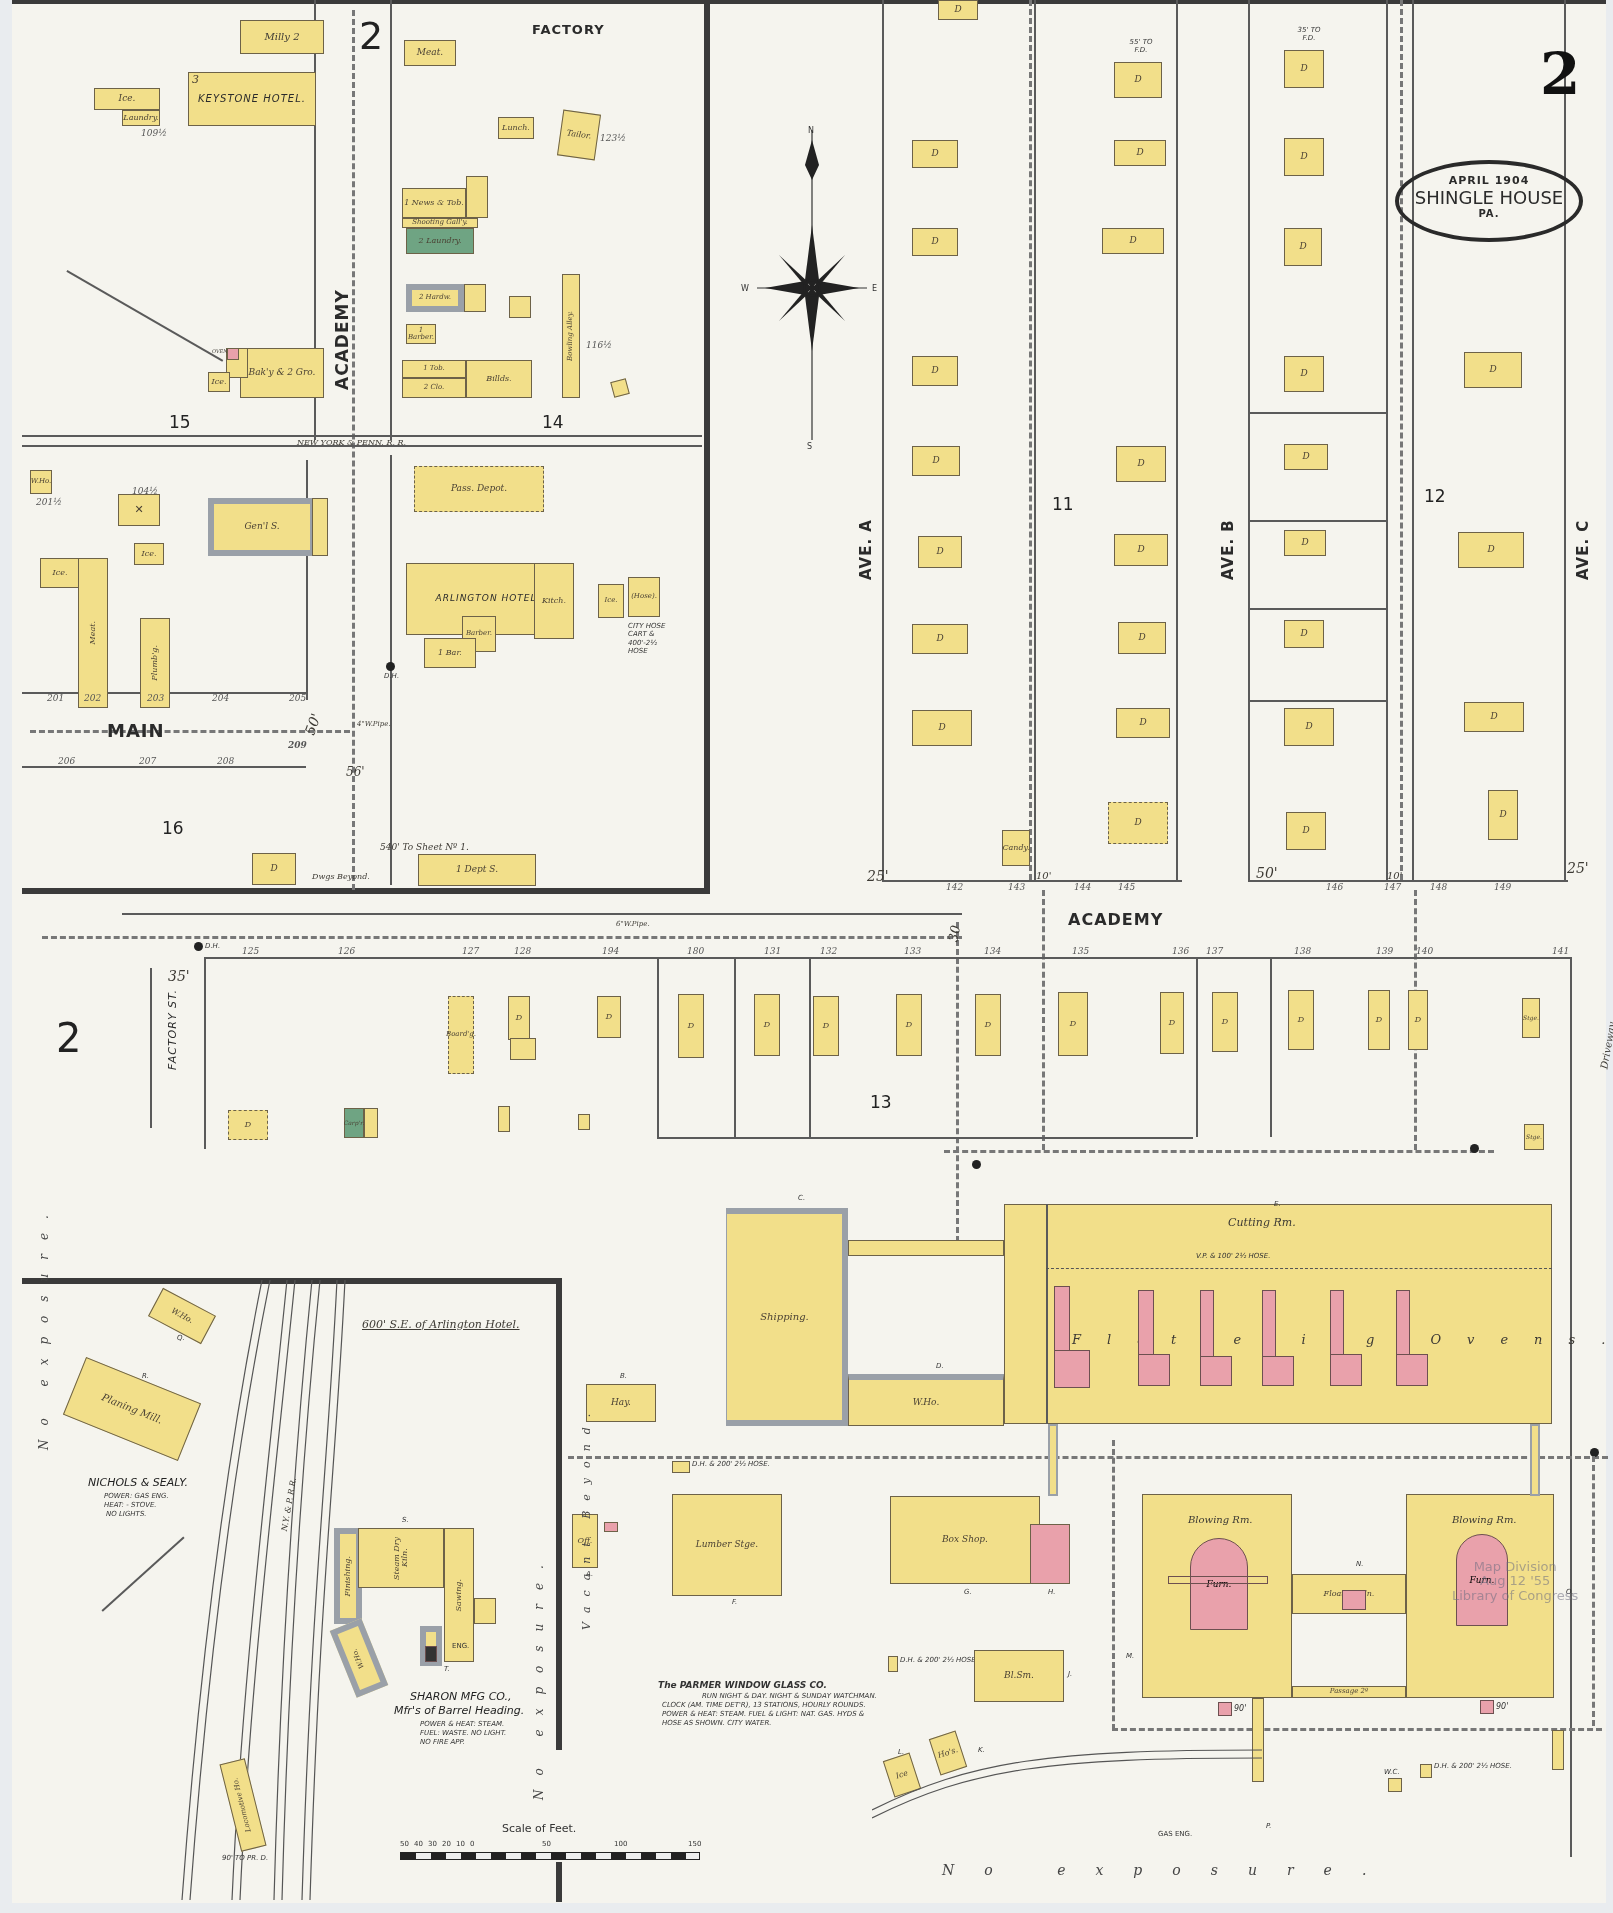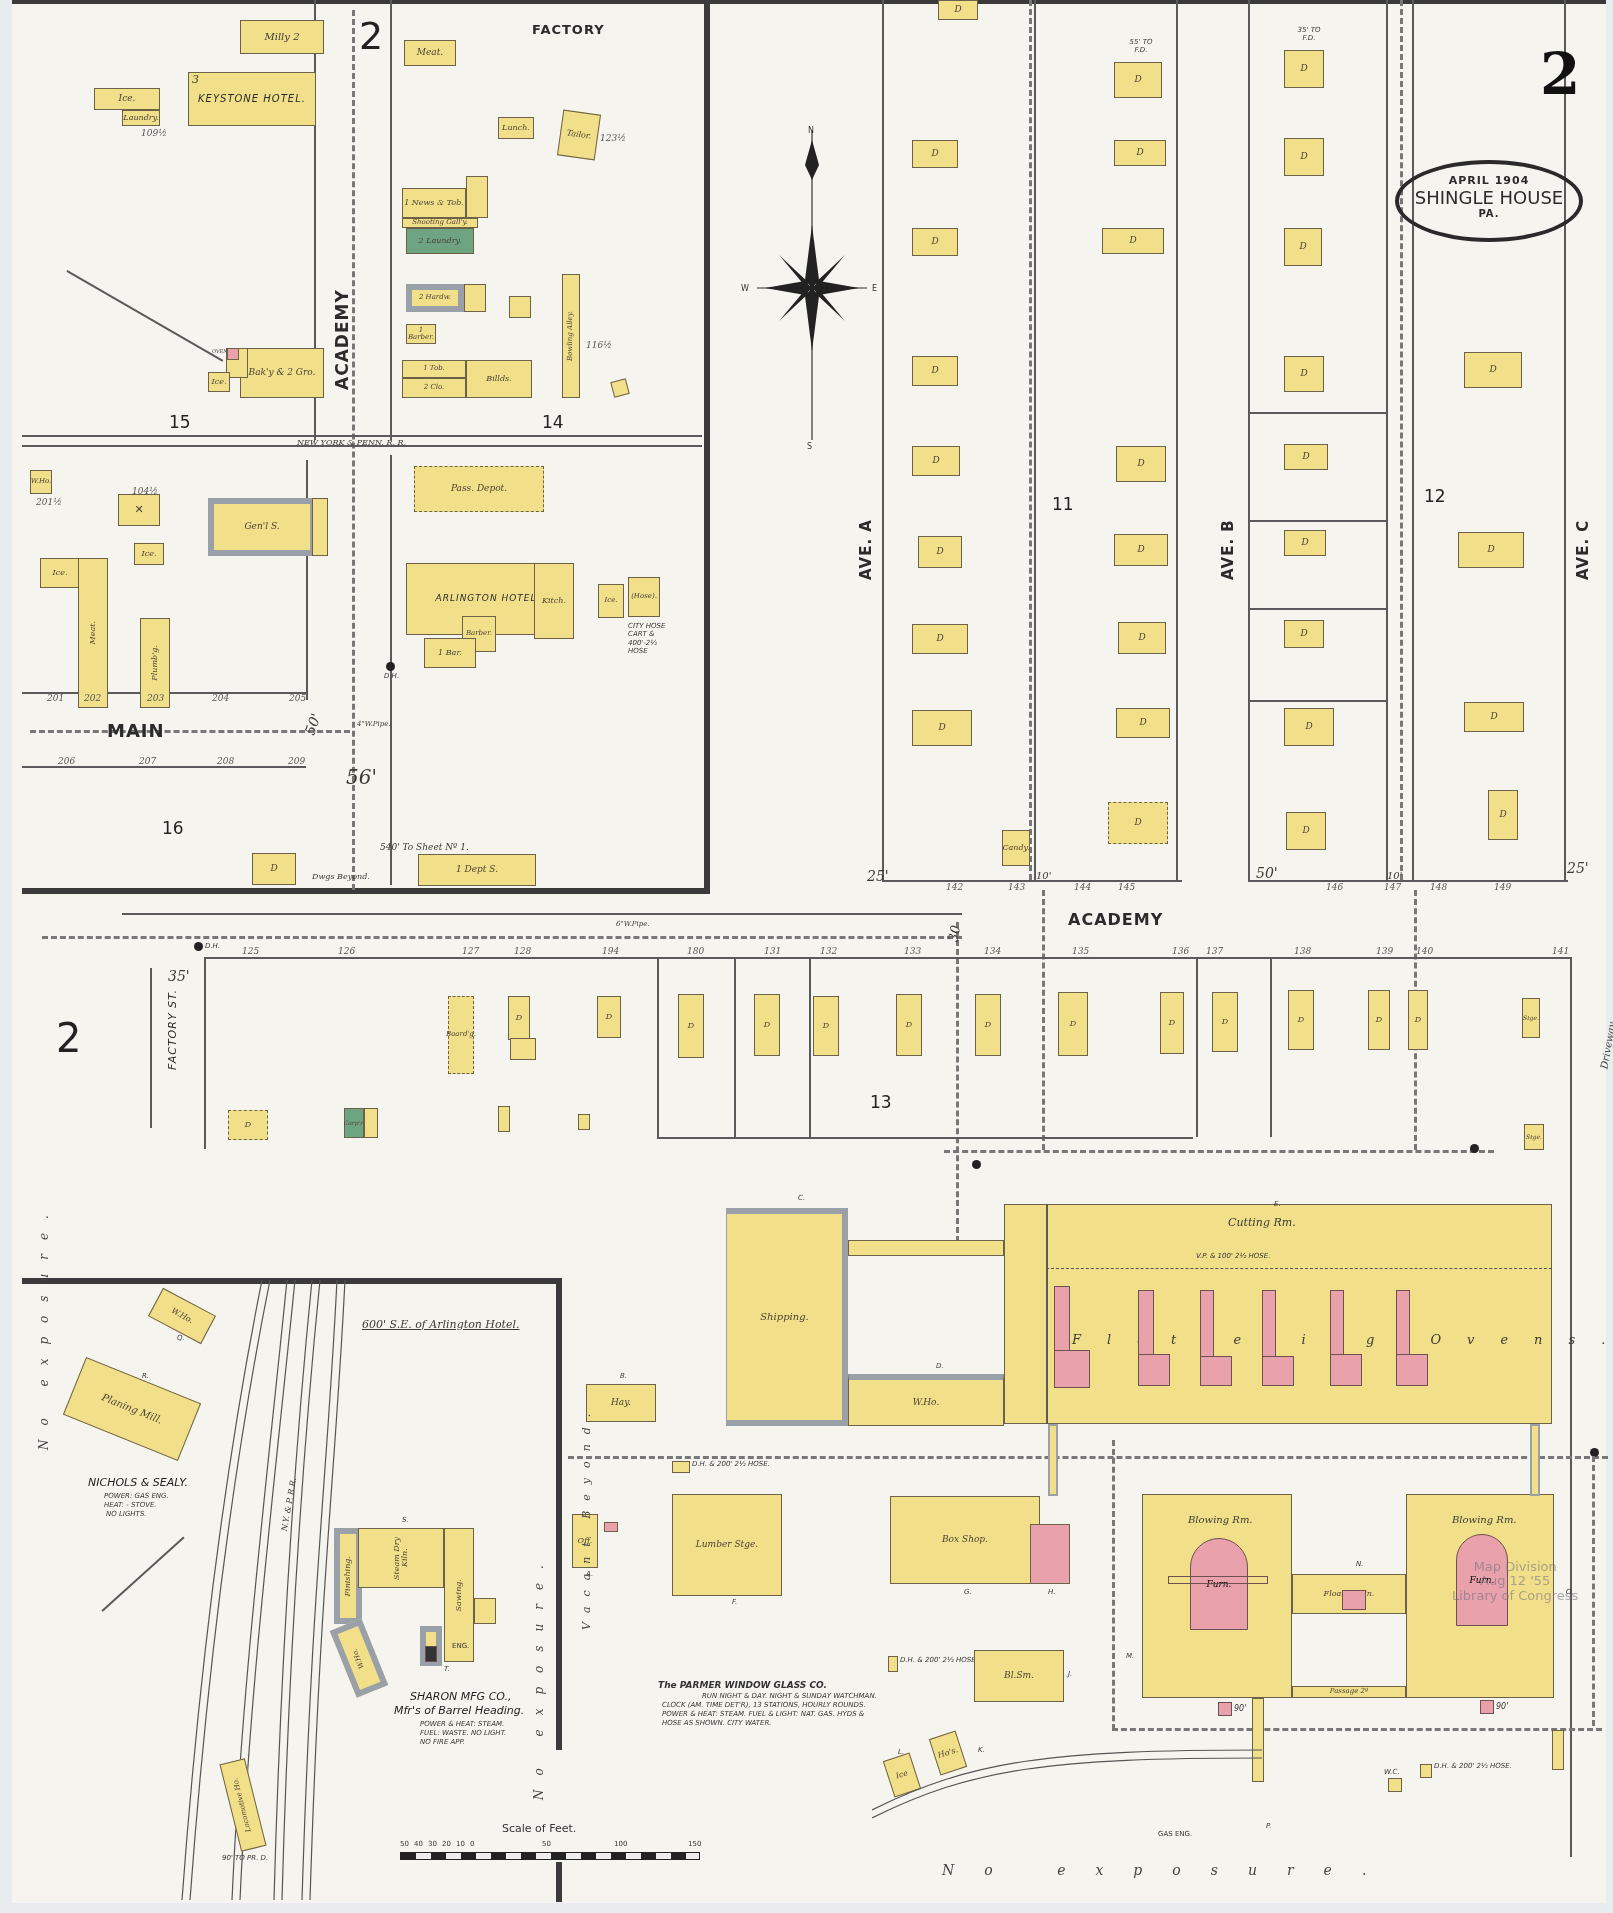--- a/index.html
+++ b/index.html
@@ -53,21 +53,21 @@
 
   <div class="block-num" style="left:347px;top:14px;font-size:38px;">2</div>
   <div class="street" style="left:520px;top:22px;font-size:13px;">FACTORY</div>
   <div class="street" style="left:320px;top:390px;font-size:17px;transform:rotate(-90deg);transform-origin:left top;">ACADEMY</div>
   <div class="street" style="left:95px;top:720px;font-size:18px;">MAIN</div>
   <div class="lbl" style="left:285px;top:438px;font-size:8px;">NEW YORK &amp; PENN. R. R.</div>
   <div class="block-num" style="left:157px;top:412px;">15</div>
   <div class="block-num" style="left:530px;top:412px;">14</div>
   <div class="block-num" style="left:150px;top:818px;">16</div>
   <div class="lbl" style="left:290px;top:716px;font-size:14px;transform:rotate(-70deg);">50'</div>
-  <div class="lbl" style="left:334px;top:765px;font-size:20px;">56'</div>
+  <div class="lbl" style="left:334px;top:765px;font-size:12px;">56'</div>
 
   <div class="bldg" style="left:228px;top:20px;width:84px;height:34px;">
       <span class="lbl" style="position:static;font-size:10px;">Milly 2</span>
     </div>
   <div class="bldg" style="left:176px;top:72px;width:128px;height:54px;">
       <span class="st">3</span>
       <span class="street" style="position:static;font-size:10px;font-weight:normal;font-style:italic;">KEYSTONE HOTEL.</span>
     </div>
   <div class="bldg" style="left:82px;top:88px;width:66px;height:22px;">
       <span style="font-size:9px;">Ice.</span>
@@ -192,21 +192,21 @@
   <div class="lbl" style="left:345px;top:720px;font-size:7px;">4"W.Pipe.</div>
 
   <div class="num" style="left:35px;top:693px;">201</div>
   <div class="num" style="left:72px;top:693px;">202</div>
   <div class="num" style="left:135px;top:693px;">203</div>
   <div class="num" style="left:200px;top:693px;">204</div>
   <div class="num" style="left:277px;top:693px;">205</div>
   <div class="num" style="left:46px;top:756px;">206</div>
   <div class="num" style="left:127px;top:756px;">207</div>
   <div class="num" style="left:205px;top:756px;">208</div>
-  <div class="num" style="left:276px;top:756px;">209</div>
+  <div class="num" style="left:276px;top:740px;font-weight:bold;">209</div>
 
   <svg class="abs" style="left:735px;top:120px;" width="130" height="330" viewBox="0 0 130 330">
     <line x1="65" y1="10" x2="65" y2="320" stroke="#333" stroke-width="1.2"></line>
     <line x1="10" y1="168" x2="120" y2="168" stroke="#333" stroke-width="1.2"></line>
     <path d="M65 20 L58 45 L65 60 L72 45 Z" fill="#222"></path>
     <path d="M65 105 L72 160 L65 168 L58 160 Z" fill="#222"></path>
     <path d="M65 231 L72 176 L65 168 L58 176 Z" fill="#222"></path>
     <path d="M18 168 L58 161 L65 168 L58 175 Z" fill="#222"></path>
     <path d="M112 168 L72 161 L65 168 L72 175 Z" fill="#222"></path>
     <path d="M32 135 L62 163 L58 166 Z" fill="#222"></path>

